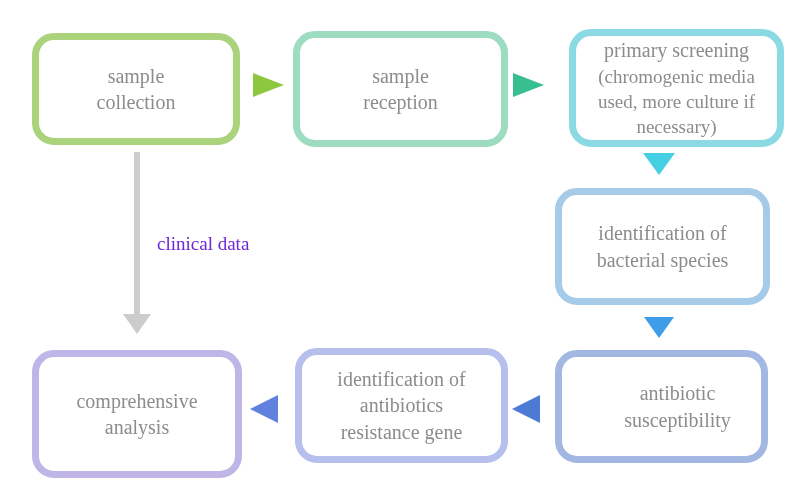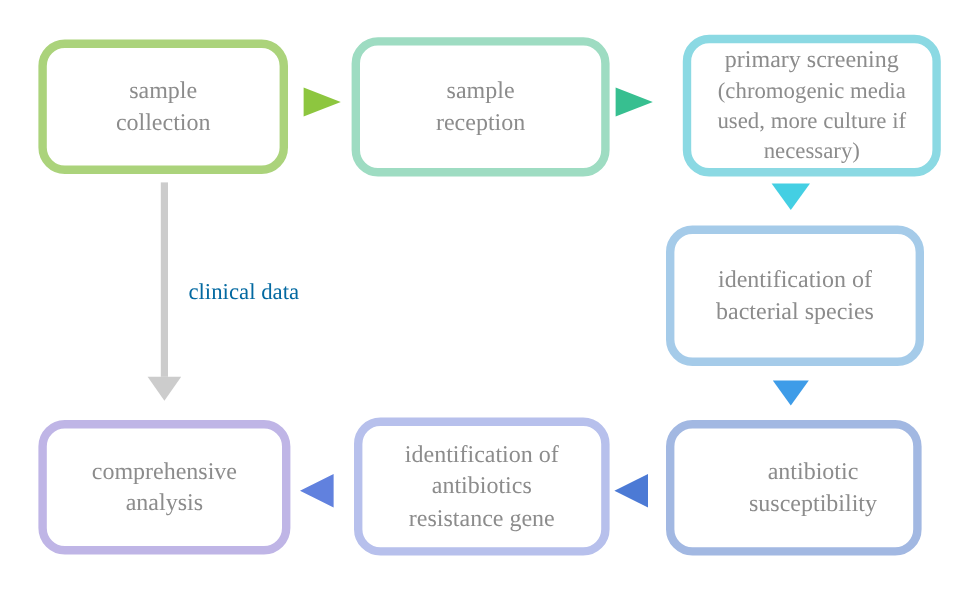--- a/index.html
+++ b/index.html
@@ -36,21 +36,21 @@
     line-height: 1.3;
     margin-top: 2px;
   }
   
   .n-sample-collection        { left: 32px;  top: 33px;  width: 208px; height: 112px; }
   .n-sample-reception         { left: 293px; top: 31px;  width: 215px; height: 116px; }
   .n-primary-screening        { left: 553px; top: 29px;  width: 215px; height: 118px; margin-left: 16px; }
   .n-bacterial-species        { left: 555px; top: 188px; width: 215px; height: 117px; }
   .n-antibiotic-susceptibility{ left: 555px; top: 350px; width: 213px; height: 113px; }
   .n-resistance-gene          { left: 295px; top: 348px; width: 213px; height: 115px; }
-  .n-comprehensive-analysis   { left: 32px;  top: 350px; width: 210px; height: 112px; }
+  .n-comprehensive-analysis   { left: 32px;  top: 350px; width: 210px; height: 128px; }
 
   
   .tri { position: absolute; width: 0; height: 0; }
   .tri-right {
     border-top: 12px solid transparent;
     border-bottom: 12px solid transparent;
     border-left: 31px solid #999;
   }
   .tri-down {
     border-left: 16px solid transparent;
@@ -83,21 +83,21 @@
   .gray-head {
     left: 123px; top: 314px;
     border-left: 14px solid transparent;
     border-right: 14px solid transparent;
     border-top: 20px solid #cccccc;
   }
   .edge-label {
     position: absolute;
     left: 157px; top: 233px;
     font-size: 19px;
-    color: #0369a1;
+    color: #6d28d9;
     white-space: nowrap;
   }
 </style>
 </head>
 <body>
 
 <div class="canvas" style="color: rgb(140, 140, 140);">
 
   <div class="node n-sample-collection" style="border-color: rgb(171, 211, 123);">
     <div class="node-label">sample

